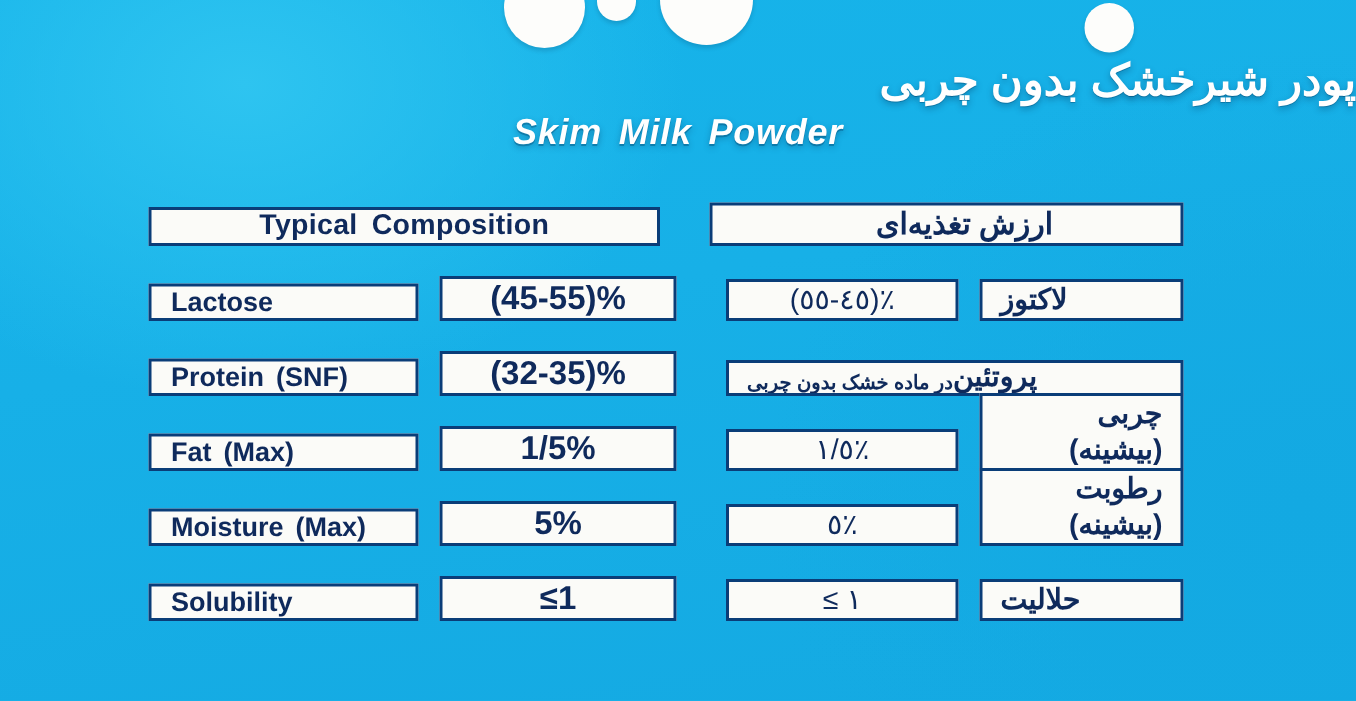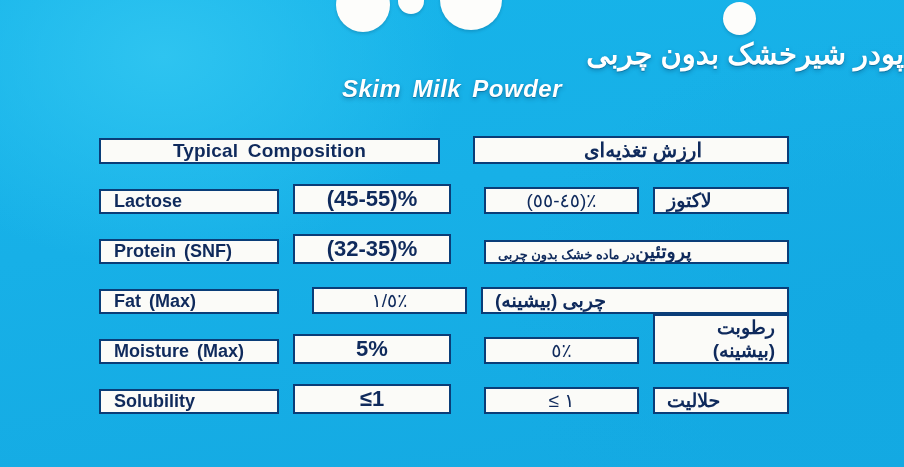--- a/index.html
+++ b/index.html
@@ -199,20 +199,21 @@
       <div class="cell c-fa-label">
         <span class="stack">
           <span>پروتئین</span>
           <span class="sub">در ماده خشک بدون چربی</span>
         </span>
       </div>
     </div>
 
     <div class="row">
       <div class="cell c-en-label">Fat  (Max)</div>
+      <div class="cell c-en-value">1/5%</div>
       <div class="mid-gap"></div>
       <div class="cell c-fa-value">٪١/٥</div>
       <div class="cell c-fa-label">چربی (بیشینه)</div>
     </div>
 
     <div class="row">
       <div class="cell c-en-label">Moisture  (Max)</div>
       <div class="cell c-en-value">5%</div>
       <div class="mid-gap"></div>
       <div class="cell c-fa-value">٪٥</div>

